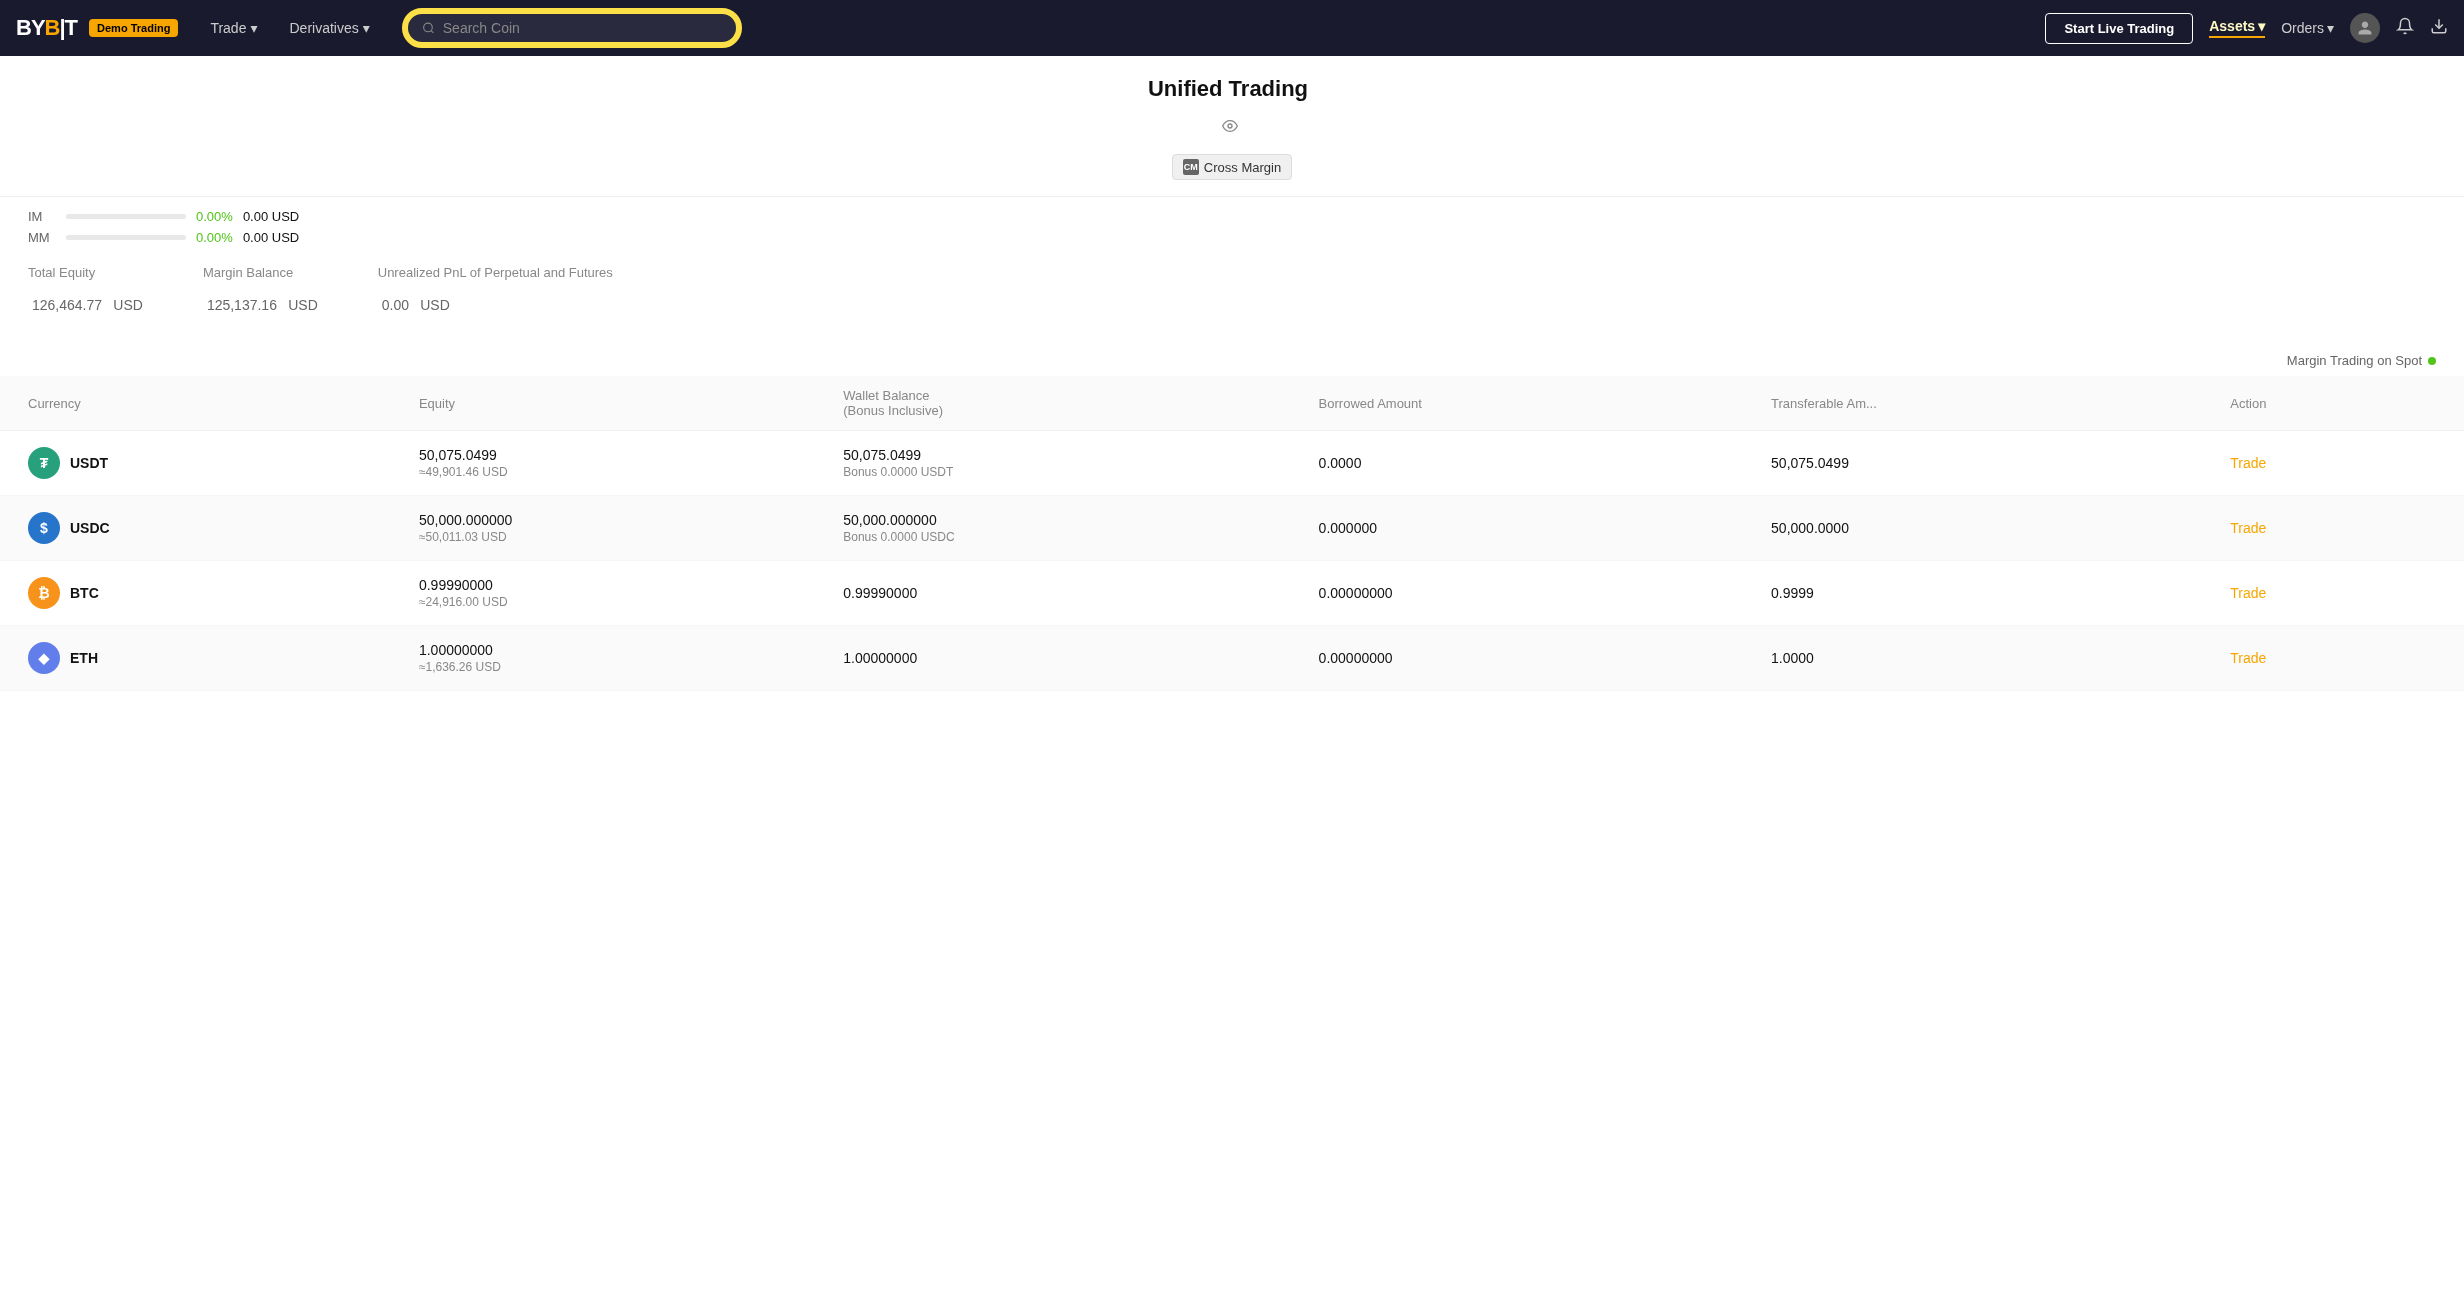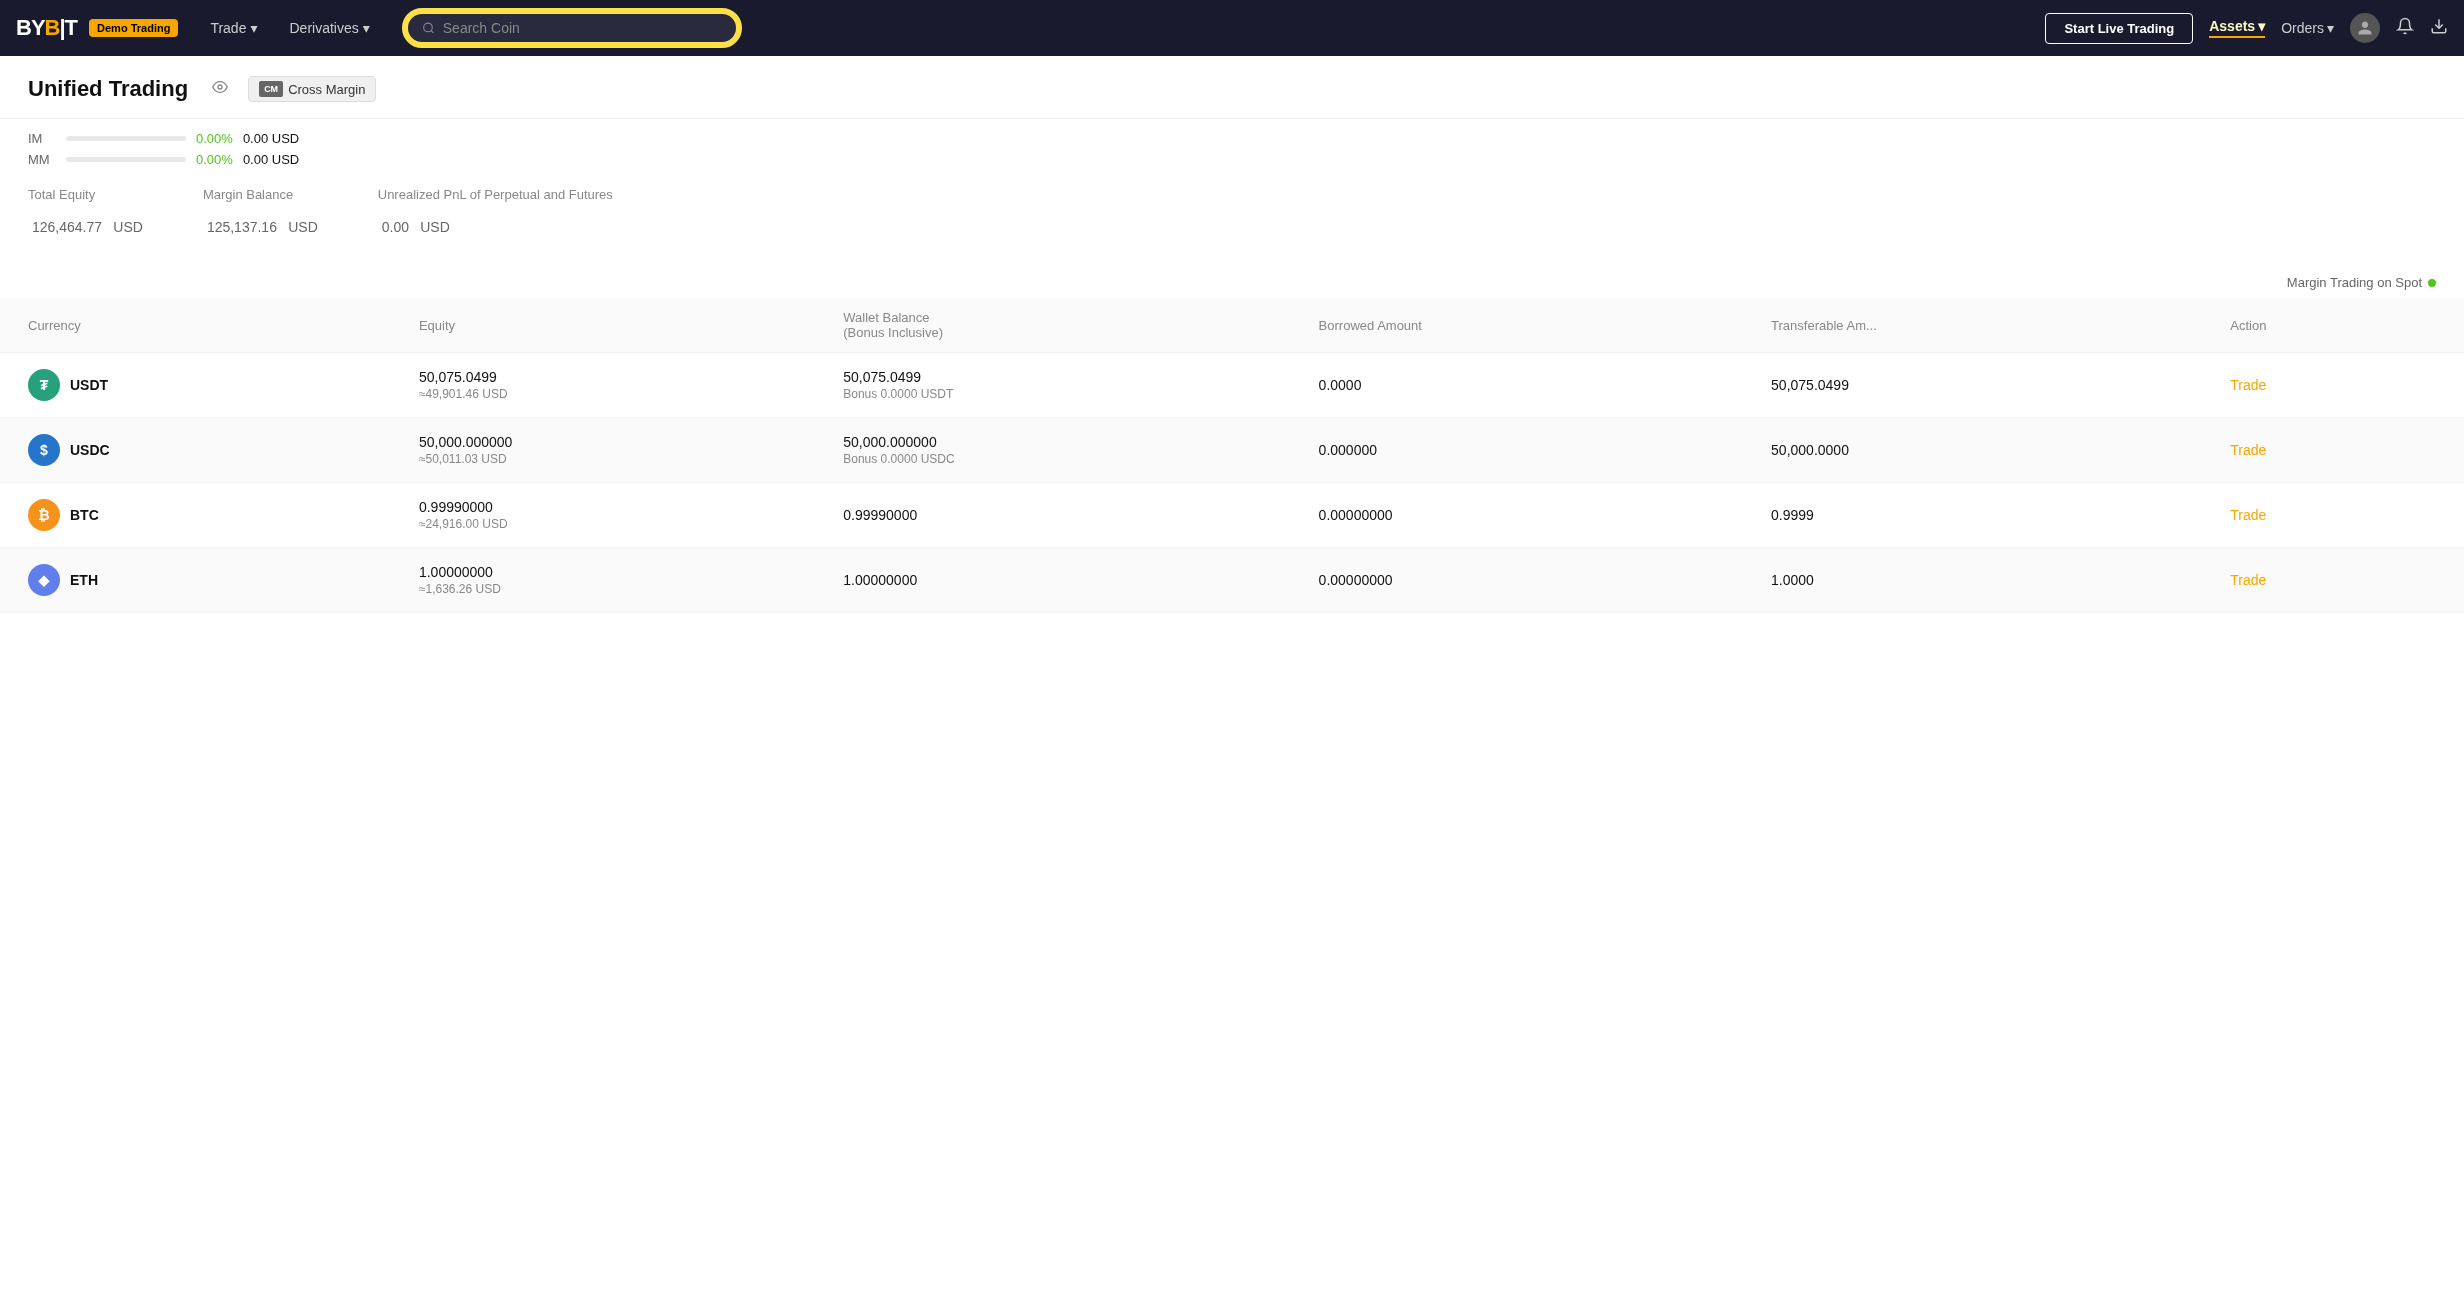--- a/index.html
+++ b/index.html
@@ -159,20 +159,21 @@
     .main { flex: 1; background: #fff; overflow-x: auto; }
 
     
     .top-bar {
       display: flex;
       align-items: center;
       padding: 20px 28px 16px;
       border-bottom: 1px solid #eee;
       gap: 16px;
       flex-wrap: wrap;
+      flex-direction: column;
     }
     .page-title {
       font-size: 22px;
       font-weight: 800;
       color: #111;
       margin-right: 8px;
     }
     .eye-icon { color: #888; font-size: 16px; cursor: pointer; margin-right: 4px; }
     .cross-margin-badge {
       background: #f0f0f0;
@@ -180,21 +181,21 @@
       border-radius: 4px;
       padding: 4px 10px;
       font-size: 13px;
       color: #333;
       display: flex;
       align-items: center;
       gap: 5px;
       cursor: pointer;
     }
     .cm-icon {
-      width: 24px; height: 16px;
+      width: 16px; height: 16px;
       background: #666;
       border-radius: 2px;
       display: inline-flex;
       align-items: center;
       justify-content: center;
       color: #fff;
       font-size: 9px;
       font-weight: 700;
     }
     .btn-group { display: flex; gap: 8px; margin-left: auto; }

